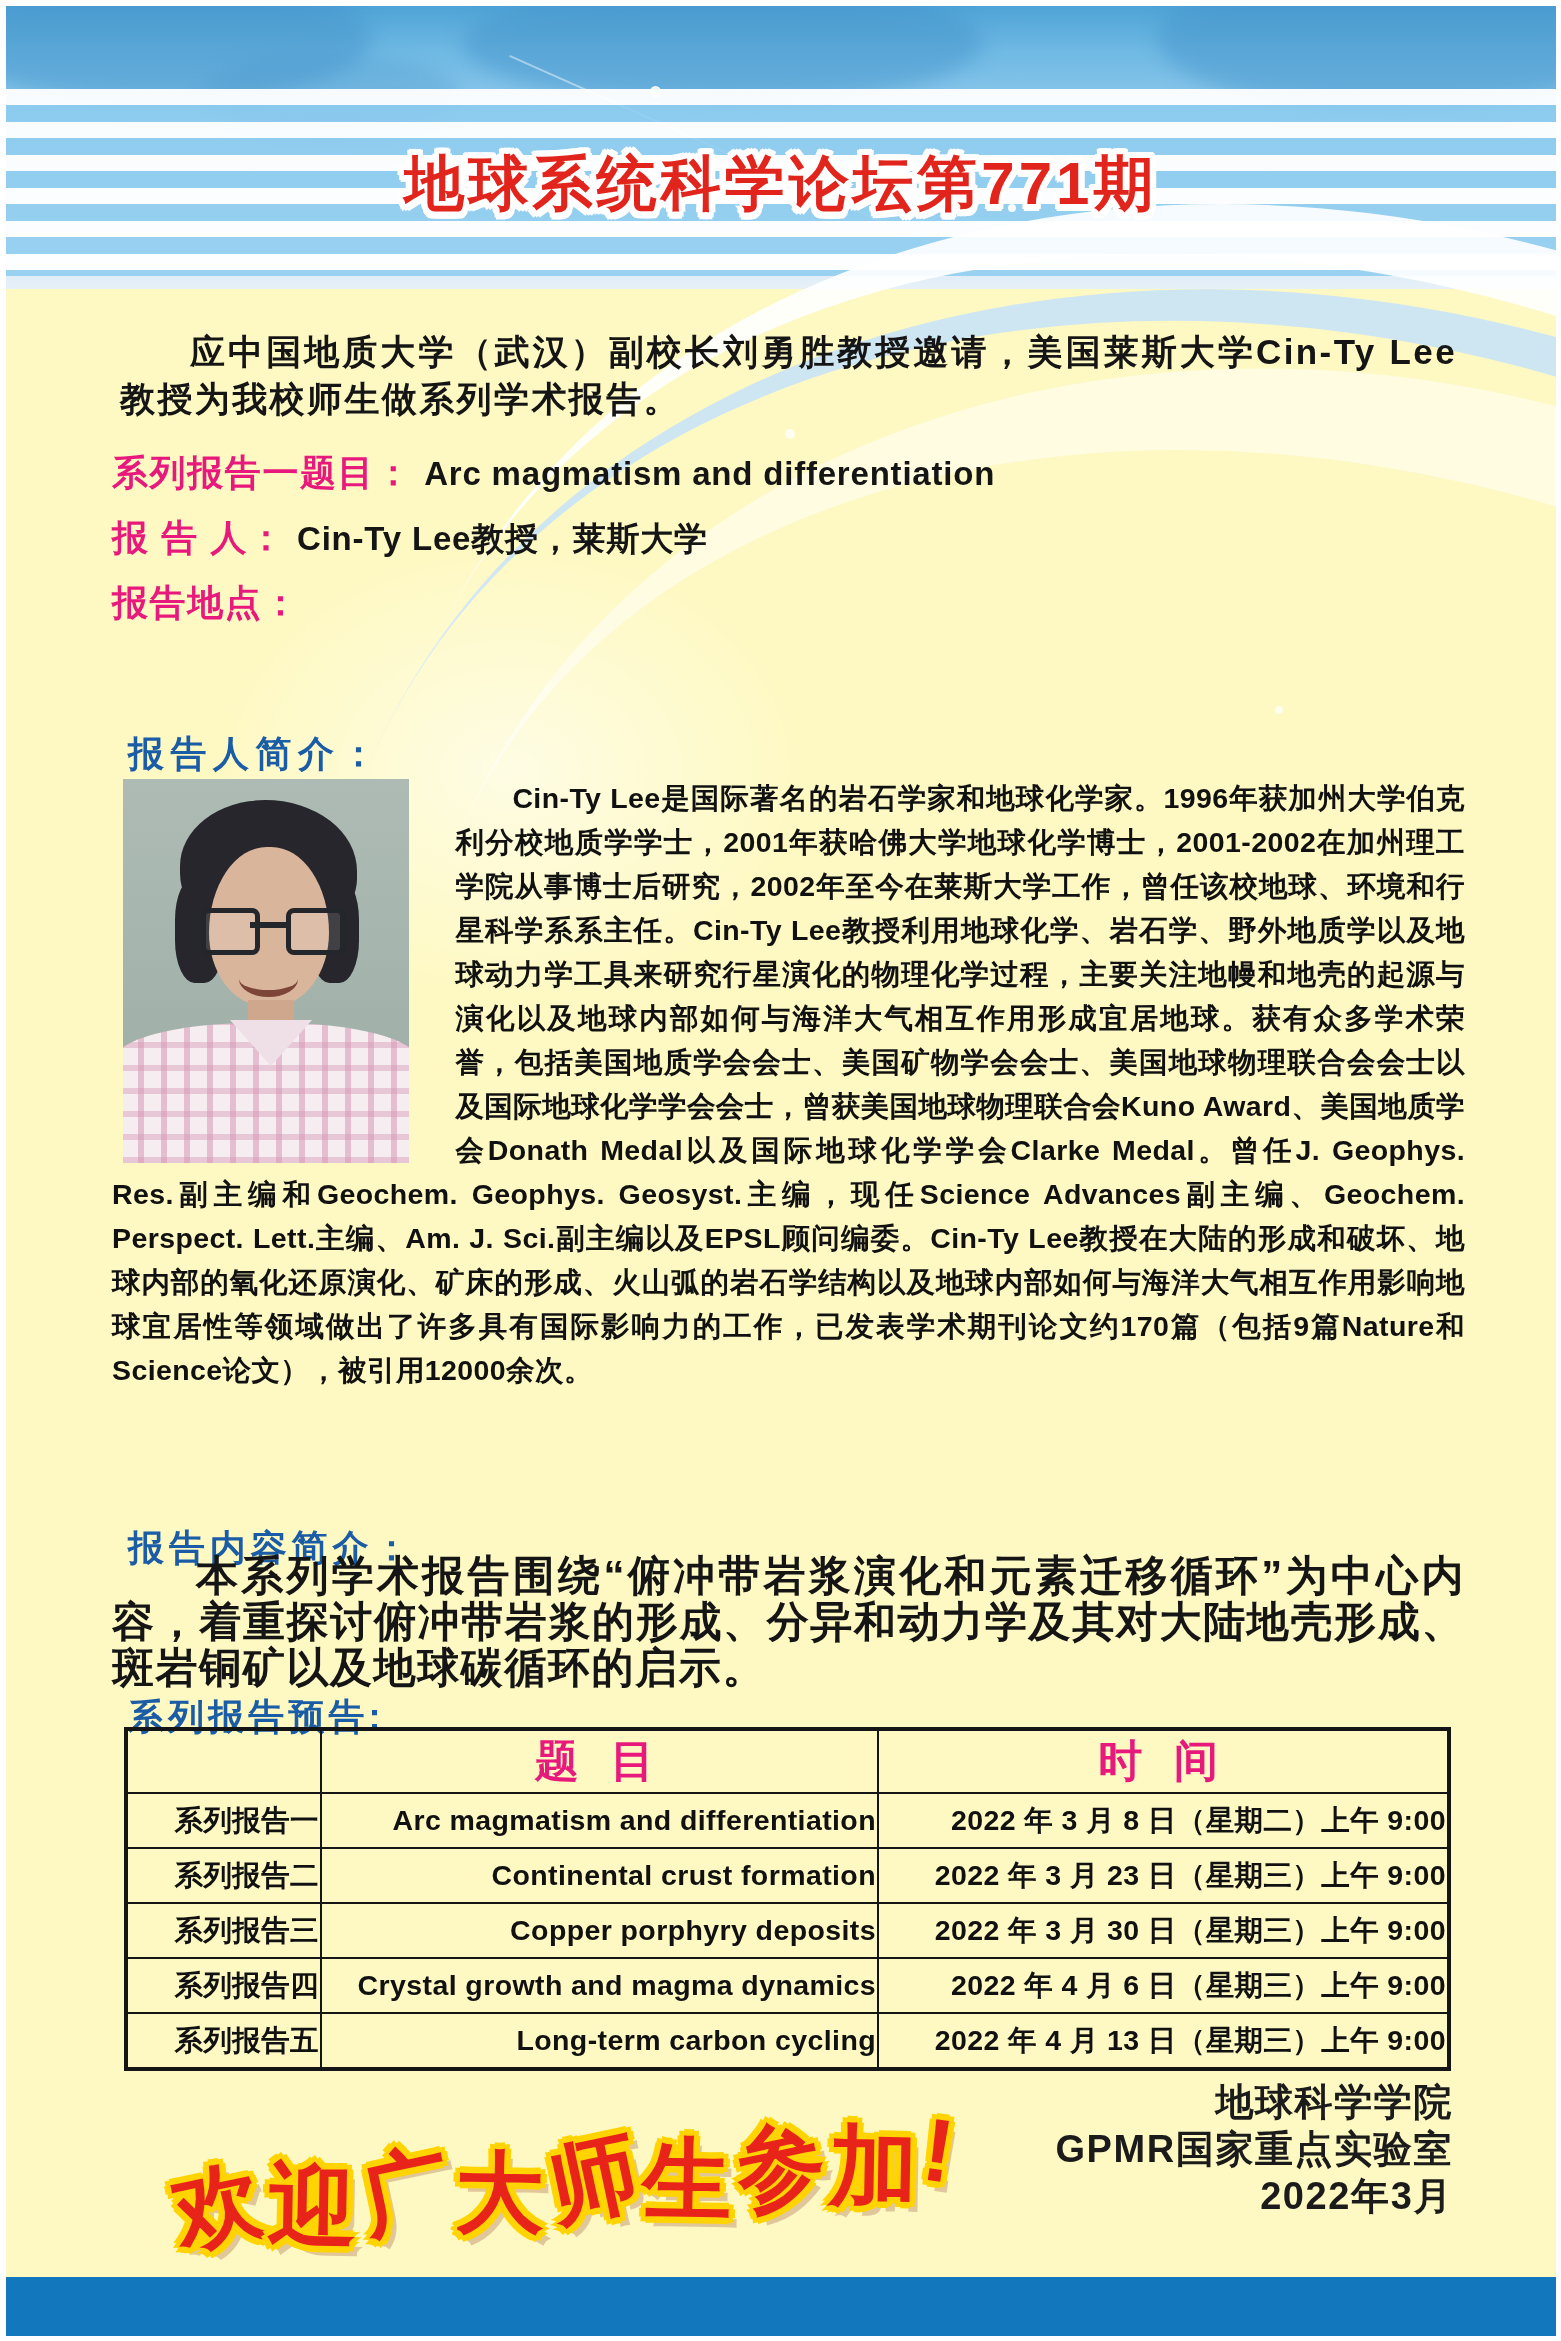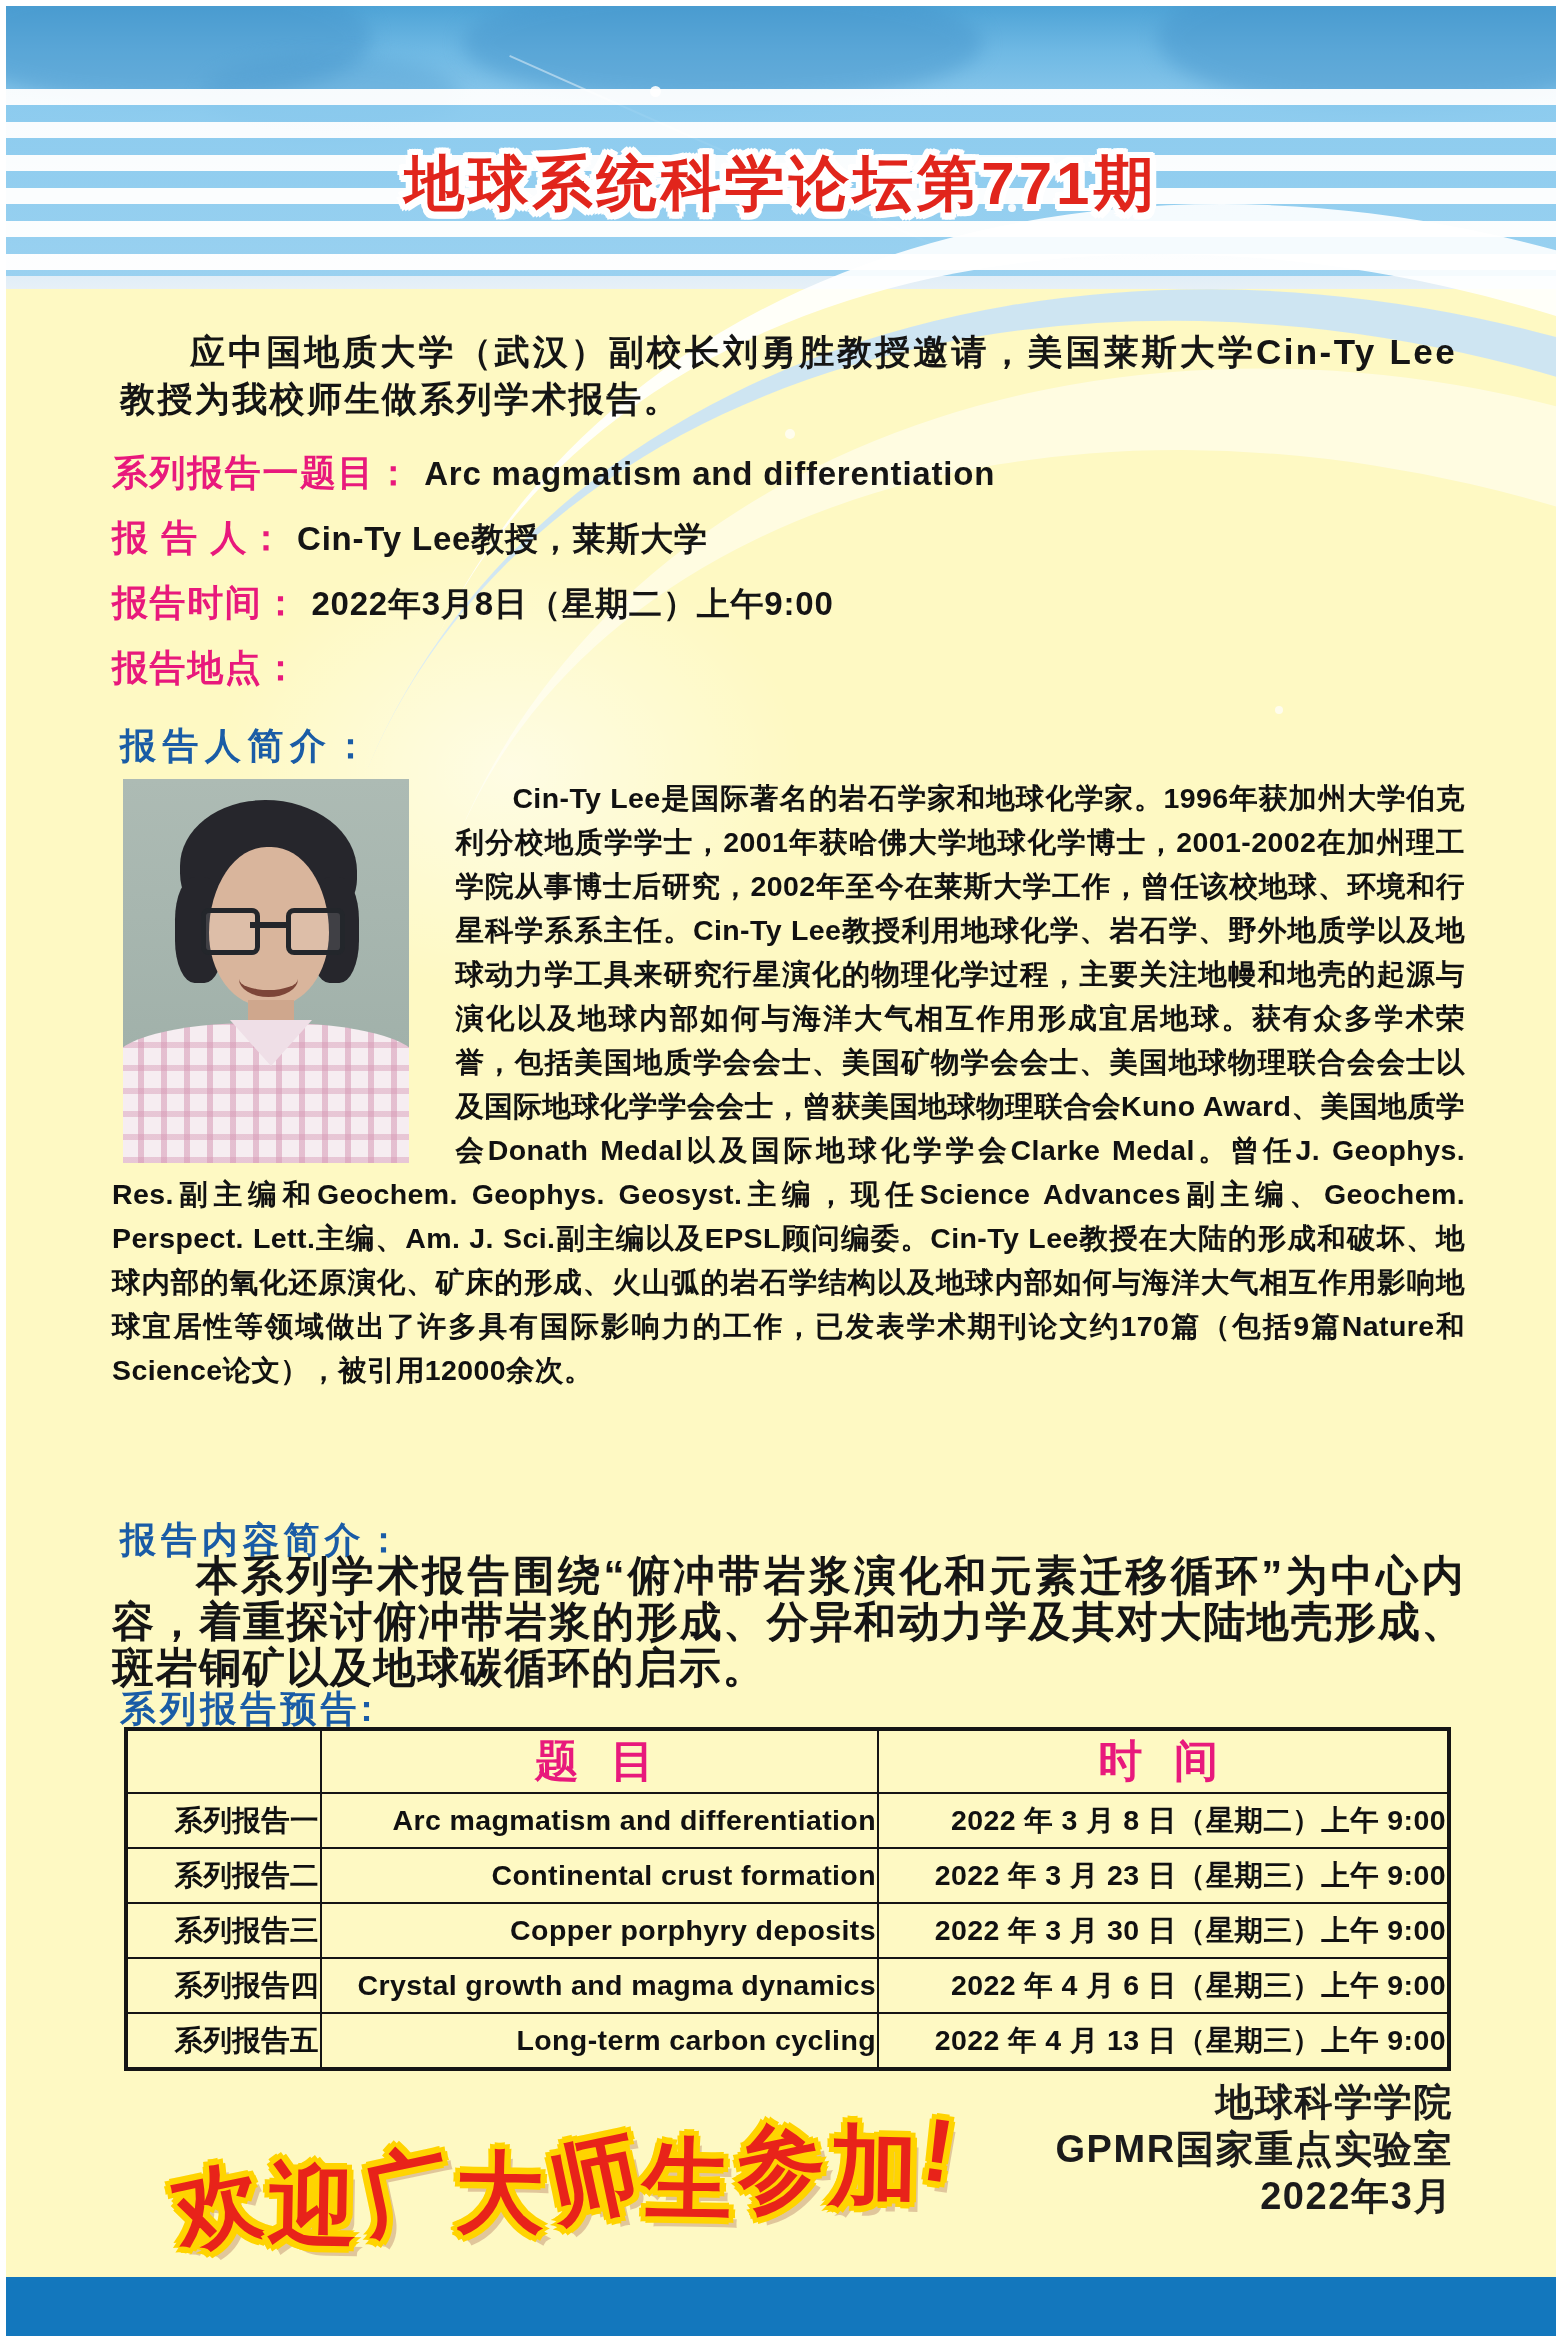--- a/index.html
+++ b/index.html
@@ -40,21 +40,21 @@
   .glow{position:absolute;top:456px;left:98px;width:813px;height:618px;z-index:0;
     background:radial-gradient(closest-side,rgba(255,255,255,.55),rgba(255,255,255,0) 72%);}
   
   .sec{position:absolute;left:106px;right:91px;z-index:2;}
   .intro{top:314px;margin:8px;font-size:35px;font-weight:bold;color:#151515;
     line-height:47px;letter-spacing:2.4px;text-indent:2em;text-align:justify;}
   .details{top:444px;}
   .detail-row{display:flex;align-items:baseline;margin-bottom:18px;line-height:46px;white-space:nowrap;}
   .dlabel{color:#e8197c;font-size:36px;font-weight:bold;letter-spacing:1.6px;flex:none;}
   .dvalue{color:#151515;font-size:33px;font-weight:bold;letter-spacing:0.8px;margin-left:11.4px;}
-  .h-blue{position:absolute;left:106px;margin:8px;color:#1a5ca6;font-size:36px;
+  .h-blue{position:absolute;left:106px;margin:16px;color:#1a5ca6;font-size:36px;
     font-weight:bold;letter-spacing:6.5px;z-index:2;}
   .bio-heading{top:708px;}
   .bio-block{top:770px;}
   .bio-text{margin:0;font-size:28.5px;font-weight:bold;color:#111;line-height:44px;
     text-align:justify;text-indent:2em;letter-spacing:0.4px;}
   
   .photo{float:left;width:286px;height:384px;margin:3.3px 46px 8.1px 11.4px;position:relative;
     background:linear-gradient(180deg,#adbbb4 0%,#9cada6 100%);overflow:hidden;}
   .hair{position:absolute;top:21px;left:57px;width:177px;height:137px;background:#26262c;
     border-radius:52% 56% 46% 50%;}
@@ -130,24 +130,20 @@
   <div class="sec details">
     <div class="detail-row">
       <span class="dlabel">系列报告一题目：</span>
       <span class="dvalue">Arc magmatism and differentiation</span>
     </div>
     <div class="detail-row">
       <span class="dlabel">报 告 人：</span>
       <span class="dvalue">Cin-Ty Lee教授，莱斯大学</span>
     </div>
     <div class="detail-row">
-      <span class="dlabel">报告时间：</span>
-      <span class="dvalue">2022年3月8日（星期二）上午9:00</span>
-    </div>
-    <div class="detail-row">
       <span class="dlabel">报告地点：</span>
     </div>
   </div>
 
   <h2 class="h-blue bio-heading">报告人简介：</h2>
   <div class="sec bio-block">
     <div class="photo">
       <div class="hair"></div>
       <div class="hair2"></div>
       <div class="hair3"></div>

